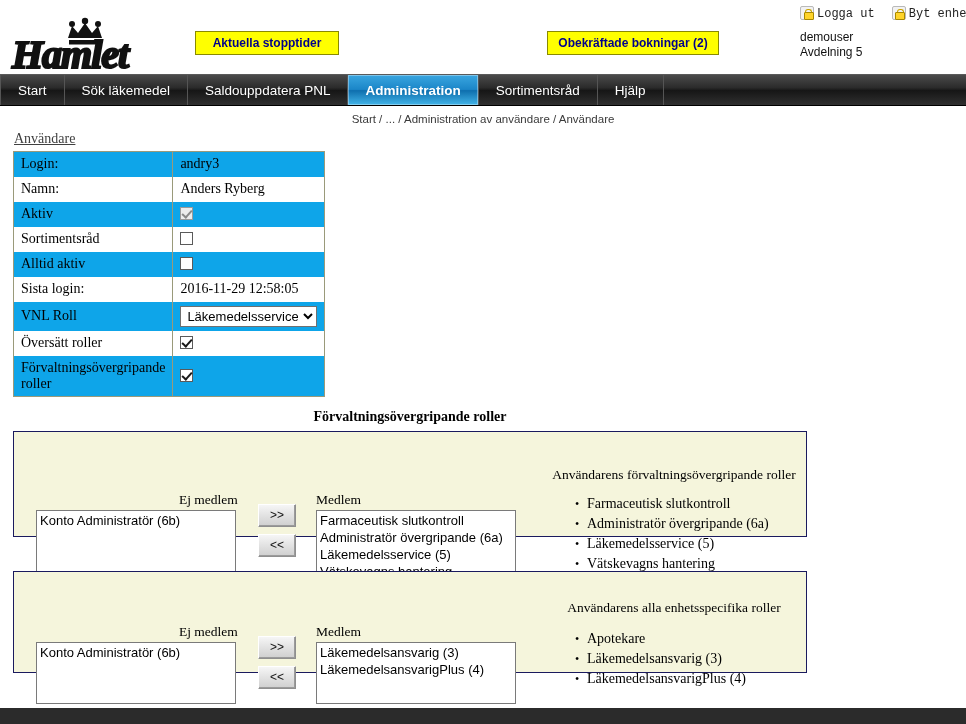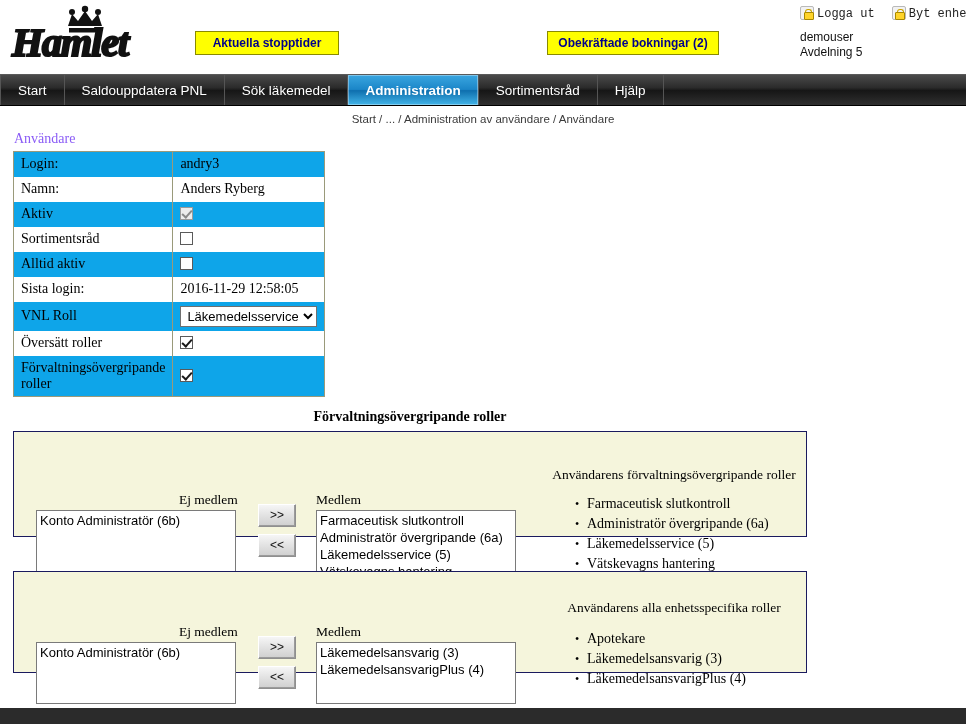--- a/index.html
+++ b/index.html
@@ -12,21 +12,21 @@
   }
 
   
   .header {
     position: relative;
     height: 74px;
     background: #ffffff;
   }
   .logo {
     position: absolute;
-    left: 6px; top: 4px;
+    left: 6px; top: 16px;
     width: 172px; height: 60px;
   }
   .btn-yellow {
     position: absolute;
     background: #ffff00;
     border: 1px solid #8a8a00;
     color: #00008b;
     font-family: "Liberation Sans", sans-serif;
     font-weight: bold;
     font-size: 12px;
@@ -122,22 +122,23 @@
     font-size: 11.5px;
     color: #3a3a3a;
     padding: 7px 0 4px 0;
   }
 
   
   .content { position: relative; padding: 0 0 0 13px; }
 
   .section-label {
     font-size: 14px;
-    color: #8b5cf6;
+    color: #404040;
     margin: 2px 0 4px 1px;
+    text-decoration: underline;
   }
 
   
   table.user-table {
     border-collapse: collapse;
     border: 1px solid #9a9a7a;
     width: 301px;
     font-size: 14px;
   }
   table.user-table td {
@@ -308,22 +309,22 @@
   </div>
 
   <div class="user-info">
     <div>demouser</div>
     <div>Avdelning 5</div>
   </div>
 </div>
 
 <div class="navbar">
   <div class="nav-item">Start</div>
+  <div class="nav-item">Sök läkemedel</div>
   <div class="nav-item">Saldouppdatera PNL</div>
-  <div class="nav-item">Sök läkemedel</div>
   <div class="nav-item active">Administration</div>
   <div class="nav-item">Sortimentsråd</div>
   <div class="nav-item">Hjälp</div>
   <div class="nav-item nav-filler"></div>
 </div>
 
 <div class="breadcrumb">Start / ... / Administration av användare / Användare</div>
 
 <div class="content">
 

